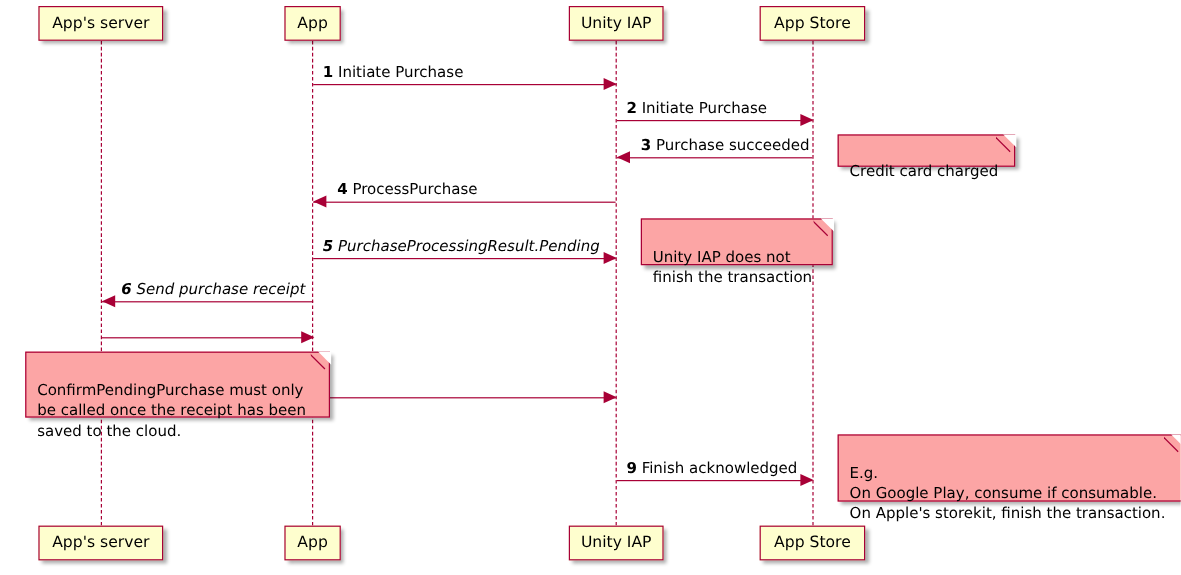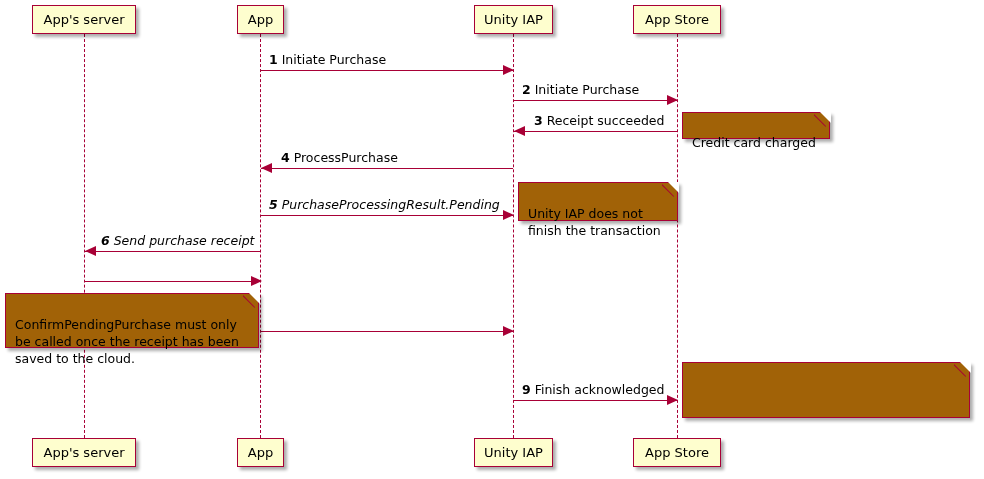--- a/index.html
+++ b/index.html
@@ -73,29 +73,30 @@
     line-height: 1;
   }
   .msg-label .num {
     font-weight: bold;
   }
 
   
   .note {
     position: absolute;
     box-sizing: border-box;
-    background: #a16207;
+    background: #fca5a5;
     border: 1.5px solid #A80036;
     color: #000000;
     font-size: 12.5px;
     line-height: 17px;
     padding: 5px 8px 5px 9px;
     box-shadow: 3px 3px 3px rgba(0,0,0,0.32);
     z-index: 6;
     white-space: pre-line;
+    margin-left: 16px;
   }
   .note .fold {
     position: absolute;
     top: -1.5px;
     right: -1.5px;
     width: 0;
     height: 0;
     border-left: 11px solid transparent;
     border-top: 11px solid #FFFFFF;
   }
@@ -166,21 +167,21 @@
   <div class="arrowhead right" style="left:667px; top:95px;"></div>
   <div class="msg-label" style="left:522px; top:84px;">
     <span class="num">2</span>
     <span>Initiate Purchase</span>
   </div>
 
   <div class="message" style="left:514px; top:131px; width:163px;"></div>
   <div class="arrowhead left" style="left:514px; top:126px;"></div>
   <div class="msg-label" style="left:534px; top:115px;">
     <span class="num">3</span>
-    <span>Receipt succeeded</span>
+    <span>Purchase succeeded</span>
   </div>
 
   <div class="note" style="left:682px; top:112px; width:148px; height:27px; line-height:17px; padding-top:4px;">
     <span>Credit card charged</span>
     <span class="fold"></span>
     <span class="fold-edge"></span>
   </div>
 
   <div class="message" style="left:261px; top:168px; width:252px;"></div>
   <div class="arrowhead left" style="left:261px; top:163px;"></div>
@@ -225,17 +226,20 @@
   <div class="arrowhead right" style="left:503px; top:326px;"></div>
 
   <div class="message" style="left:514px; top:400px; width:163px;"></div>
   <div class="arrowhead right" style="left:667px; top:395px;"></div>
   <div class="msg-label" style="left:522px; top:384px;">
     <span class="num">9</span>
     <span>Finish acknowledged</span>
   </div>
 
   <div class="note" style="left:682px; top:362px; width:288px; height:56px;">
+    <span>E.g.
+On Google Play, consume if consumable.
+On Apple's storekit, finish the transaction.</span>
     <span class="fold"></span>
     <span class="fold-edge"></span>
   </div>
 
 </div>
 
 </body></html>

